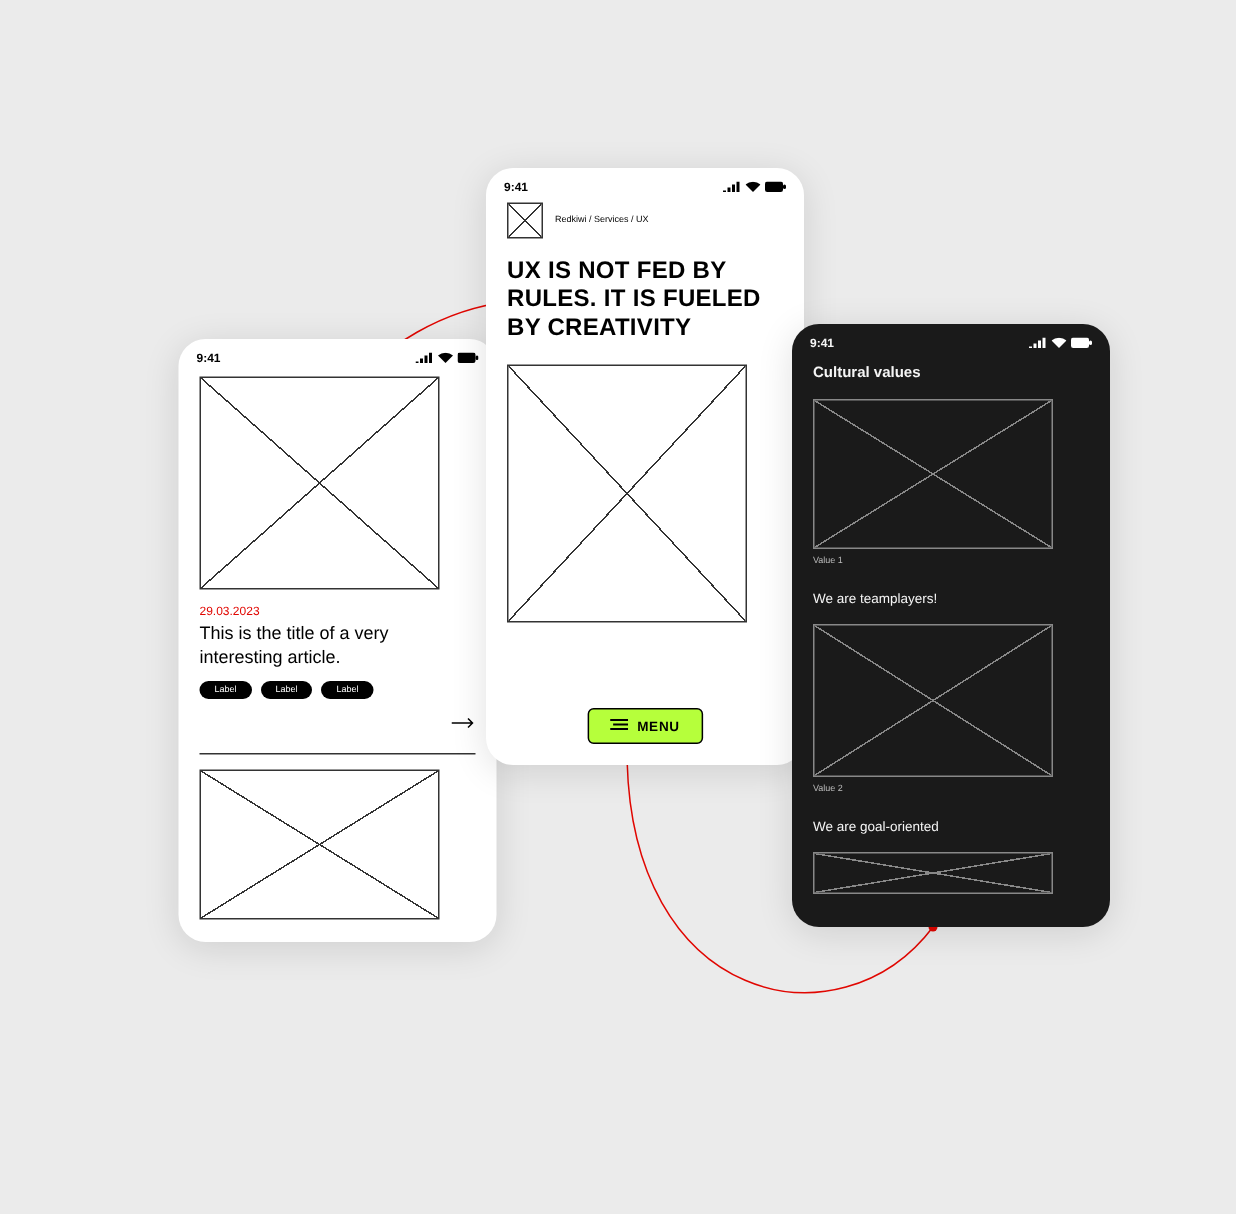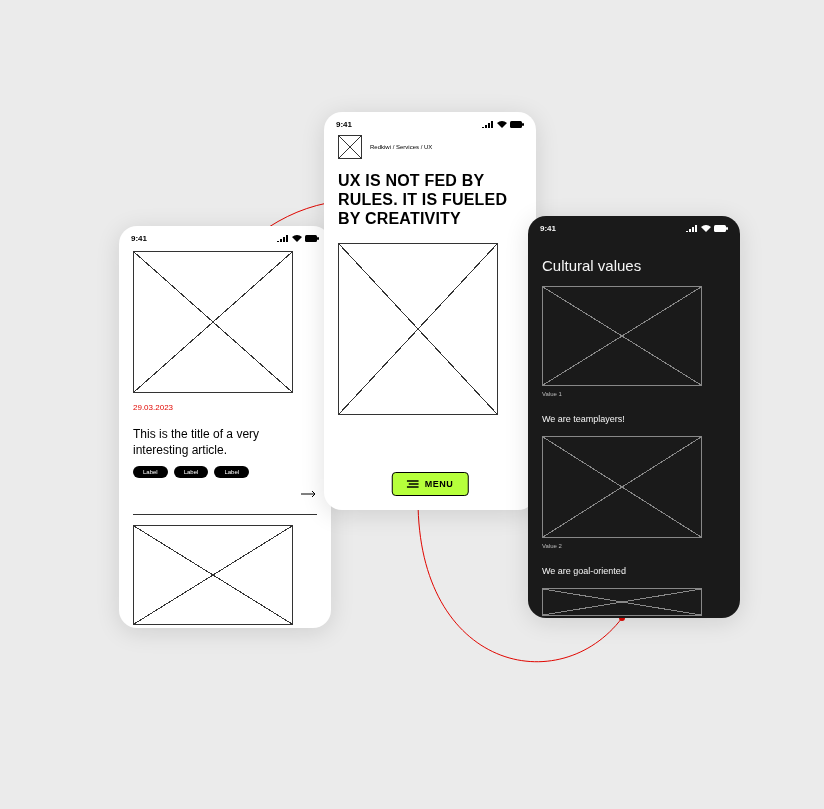--- a/index.html
+++ b/index.html
@@ -49,21 +49,21 @@
 
   .phone.dark .img-ph { border-color: #888; }
   .phone.dark .img-ph::before { background: linear-gradient(to top right, transparent calc(50% - 0.5px), #888 calc(50% - 0.5px), #888 calc(50% + 0.5px), transparent calc(50% + 0.5px)); }
   .phone.dark .img-ph::after  { background: linear-gradient(to top left,  transparent calc(50% - 0.5px), #888 calc(50% - 0.5px), #888 calc(50% + 0.5px), transparent calc(50% + 0.5px)); }
 
   
   #phone1 { top: 226px; left: 119px; height: 402px; }
   #p1-content { padding: 4px 14px 0 14px; }
   #p1-hero { width: 160px; height: 142px; }
   .date { color: #e10600; font-size: 8px; margin-top: 10px; }
-  .article-title { font-size: 12px; font-weight: 400; margin-top: 14px; line-height: 1.35; }
+  .article-title { font-size: 12px; font-weight: 400; margin-top: 2px; line-height: 1.35; }
   .chips { display: flex; gap: 6px; margin-top: 8px; }
   .chip {
     background: #000; color: #fff; border-radius: 999px;
     font-size: 6px; padding: 3px 10px;
   }
   .arrow-row { display:flex; justify-content:flex-end; margin-top:12px; }
   .arrow-row svg { display:block; }
   .divider { border-top: 0.5px solid #333; margin: 16px 0 10px 0; }
   #p1-img2 { width: 160px; height: 100px; }
 
@@ -75,31 +75,31 @@
   .breadcrumb { font-size: 6px; }
   .hero-title {
     font-weight: 800; text-align: left;
     font-size: 16px; line-height: 1.2; letter-spacing: 0.2px;
     margin-top: 12px;
   }
   #p2-hero { width: 160px; height: 172px; margin-top: 14px; }
   .menu-btn {
     position: absolute; left: 50%; transform: translateX(-50%);
     bottom: 14px;
-    display: flex; align-items: center; gap: 6px;
+    display: flex; gap: 6px;
     background: #b6ff3b; border: 1px solid #000;
     padding: 6px 14px; border-radius: 4px;
     font-size: 9px; font-weight: 700; letter-spacing: 0.5px;
   }
   .menu-btn svg { display:block; }
 
   
   #phone3 { top: 216px; left: 528px; height: 402px; }
   #p3-content { padding: 0 14px; }
-  .section-title { font-size: 15px; font-weight: 400; margin-top: 20px; }
+  .section-title { font-size: 10px; font-weight: 700; margin-top: 6px; }
   #p3-img1 { width: 160px; height: 100px; margin-top: 12px; }
   #p3-img2 { width: 160px; height: 102px; margin-top: 12px; }
   #p3-img3 { width: 160px; height: 28px;  margin-top: 12px; }
   .value-caption { font-size: 6px; margin-top: 5px; color: #bbb; }
   .value-text { font-size: 9px; margin-top: 17px; }
 
   
   .overlay { position:absolute; top:0; left:0; pointer-events:none; }
   .dot { fill: #e10600; }
   .wire { stroke: #e10600; stroke-width: 1; fill: none; }

